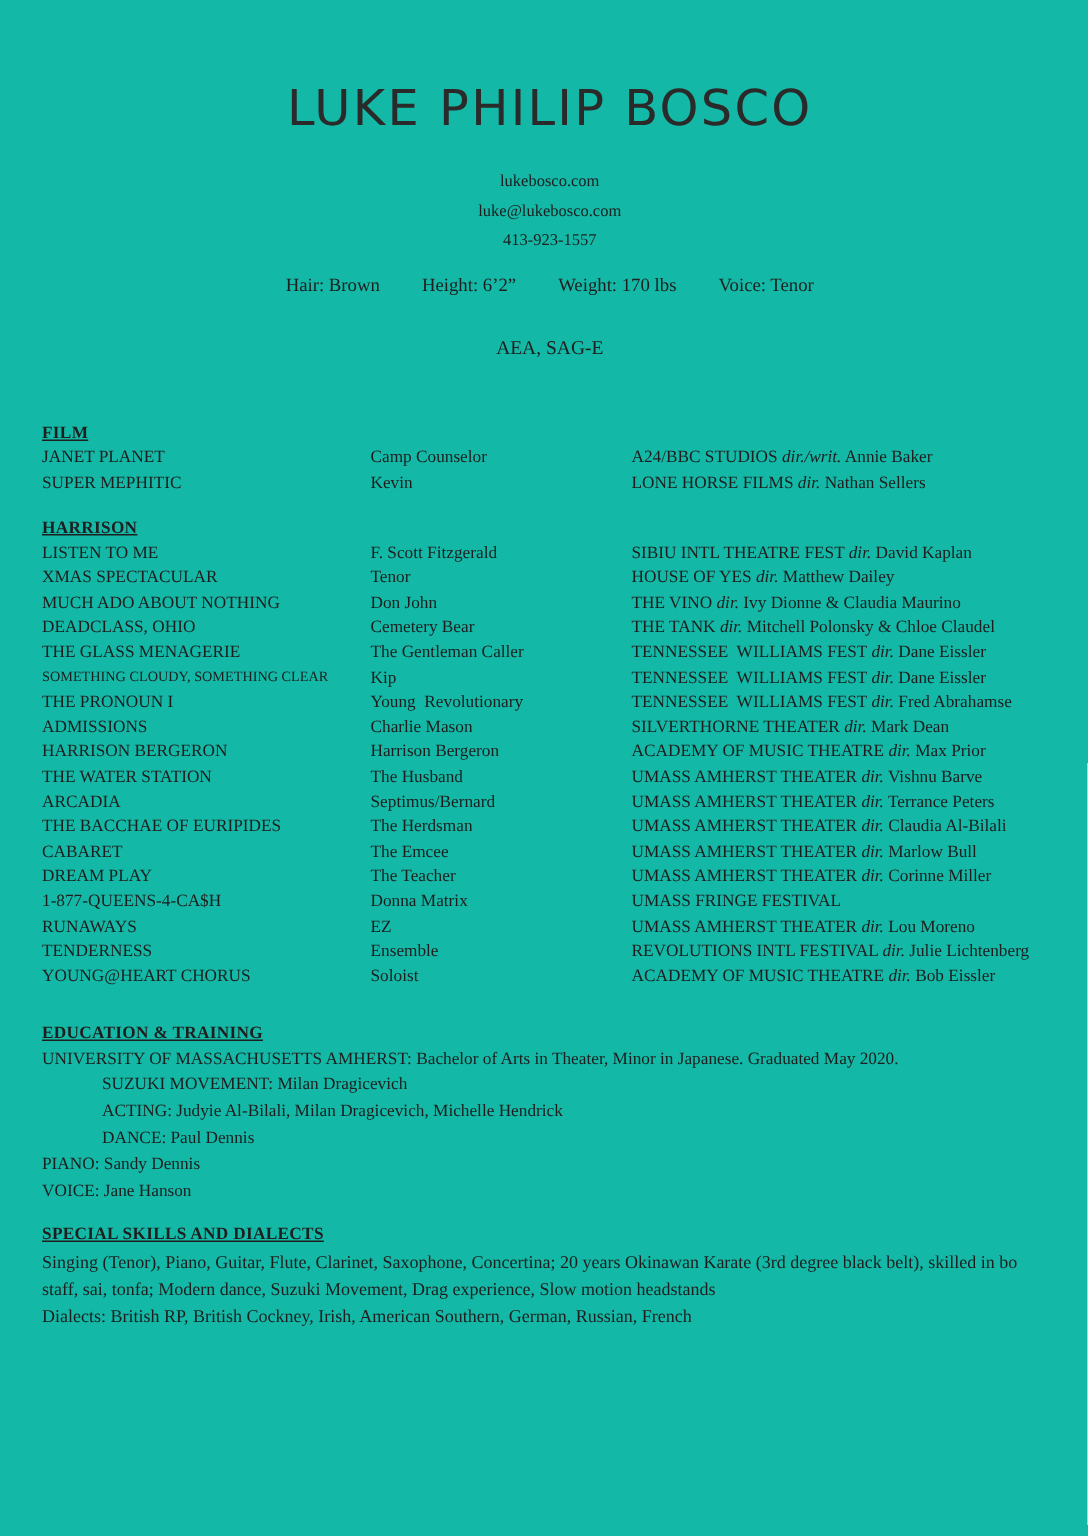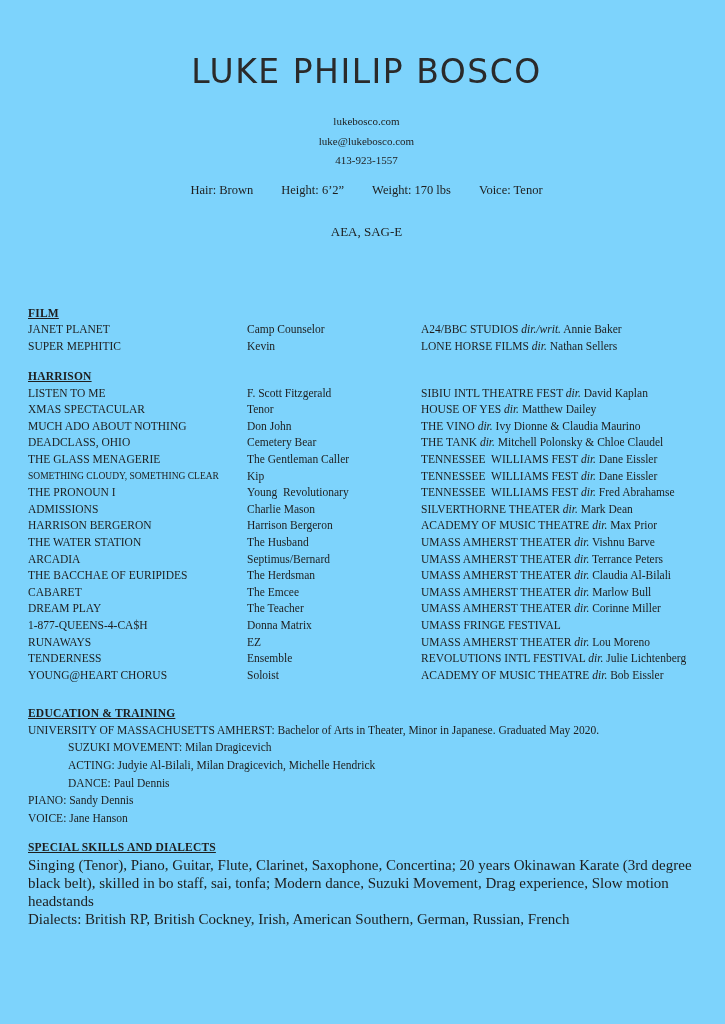--- a/index.html
+++ b/index.html
@@ -1,20 +1,20 @@
 <!DOCTYPE html>
 <html><head>
 <meta charset="utf-8">
 <style>
   html, body { margin: 0; padding: 0; background: #ffffff; }
   .page {
     width: 725px;
     height: 1024px;
     box-sizing: border-box;
-    background: #7dd3fc;
+    background: #14b8a6;
     color: #1e1e1e;
     font-family: "Liberation Serif", serif;
     padding: 52px 20px 0 28px;
     overflow: hidden;
   }
   .name-title {
     font-family: "DejaVu Sans", "Liberation Sans", sans-serif;
     font-size: 33px;
     font-weight: 500;
     letter-spacing: 1.5px;
@@ -36,21 +36,21 @@
     line-height: 19px;
   }
   .stats-line span { margin: 0 14px; }
   .unions-line {
     text-align: center;
     margin-top: 22px;
     font-size: 13px;
     line-height: 19px;
   }
   .section { margin-top: 14px; }
-  .section.first { margin-top: 64px; }
+  .section.first { margin-top: 40px; }
   .section.edu { margin-top: 22px; }
   .section.skills { margin-top: 12px; }
   .section-heading {
     font-size: 11.5px;
     font-weight: bold;
     line-height: 16.5px;
     letter-spacing: 0.2px;
   }
   .section-heading > span { text-decoration: underline; }
   .credit-row {
@@ -62,21 +62,21 @@
   .c1, .c2 { white-space: pre; }
   .c3 { white-space: nowrap; }
   .c3 .venue { white-space: pre; }
   .credit-row.condensed .c1 { font-size: 9.5px; letter-spacing: 0; }
   .edu-line {
     font-size: 11.5px;
     line-height: 17.6px;
   }
   .edu-line.indent { padding-left: 40px; }
   .skills-text {
-    font-size: 15px;
+    font-size: 12px;
     line-height: 18px;
     margin: 0;
   }
   i { font-style: italic; }
 </style>
 </head>
 <body>
 
 <div class="page">
 

